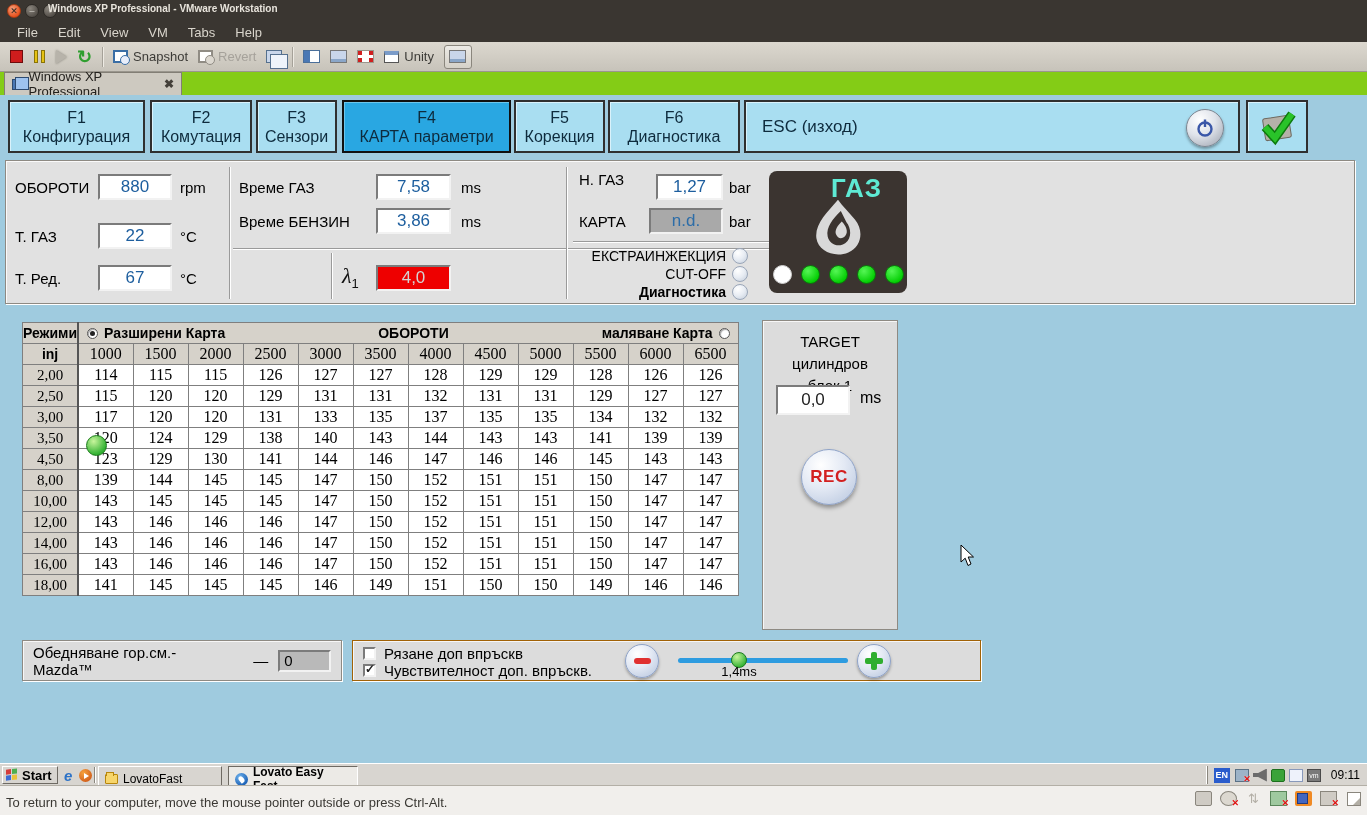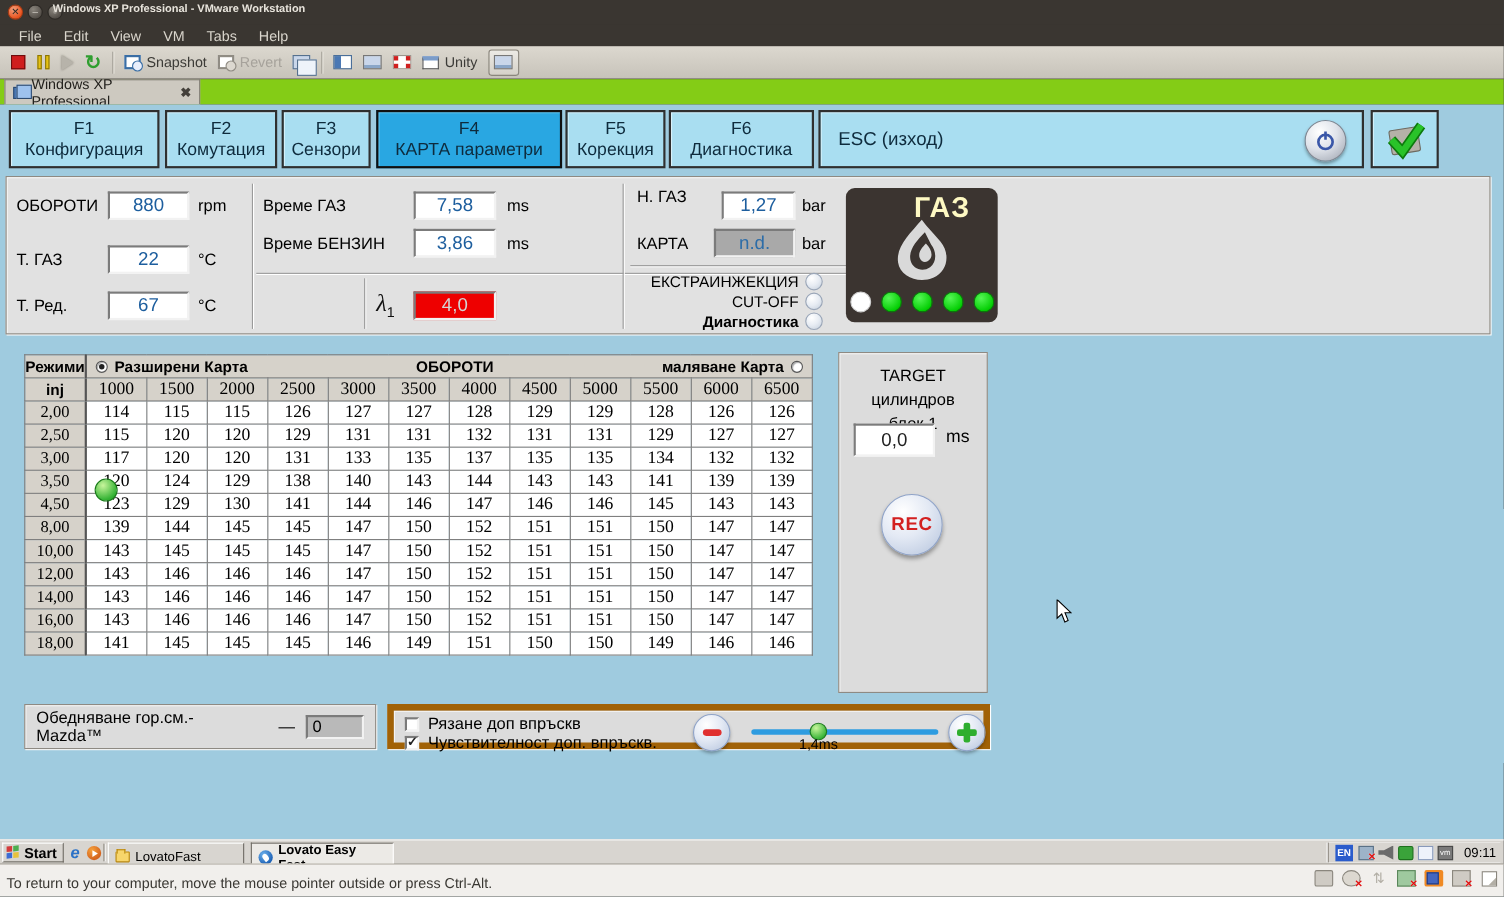--- a/index.html
+++ b/index.html
@@ -77,21 +77,21 @@
   .hsep{position:absolute;height:1px;background:#9a9a9a;box-shadow:0 1px 0 #fff;}
   .lam{position:absolute;left:336px;top:102px;font-size:22px;color:#111;font-family:"Liberation Serif",serif;font-style:italic;}
   .lam sub{font-size:13px;font-style:normal;font-family:"Liberation Sans",sans-serif;}
   .indrow{display:flex;align-items:center;justify-content:flex-end;gap:6px;height:17px;}
   .indlab{font-size:14px;color:#000;}
   .indlab.b{font-weight:bold;}
   .led-s{width:16px;height:16px;border-radius:50%;border:1px solid #9aa6b8;
     background:radial-gradient(circle at 35% 28%,#fff,#e7ecf3 50%,#c3cdda 100%);}
   .indicators{position:absolute;left:500px;top:86px;width:242px;display:flex;flex-direction:column;gap:1px;}
   .gasbox{position:absolute;left:763px;top:10px;width:138px;height:122px;background:#3b3430;border-radius:8px;}
-  .gastitle{text-align:center;font-size:26px;font-weight:bold;color:#fef9c3;letter-spacing:1px;margin-top:2px;padding-left:37px;}
+  .gastitle{text-align:center;font-size:26px;font-weight:bold;color:#5eead4;letter-spacing:1px;margin-top:2px;padding-left:37px;}
   .gaslogo{position:absolute;left:36px;top:26px;}
   .gasleds{position:absolute;left:0;bottom:9px;width:100%;display:flex;justify-content:center;gap:9px;}
   .gled{width:19px;height:19px;border-radius:50%;}
   .lw{background:#fff;border:1px solid #cfcfcf;}
   .lg{background:radial-gradient(circle at 35% 30%,#55f655,#00cc00 75%);border:1px solid #0a7a0a;}
 
   
   .maptable{position:absolute;left:22px;top:227px;border-collapse:collapse;}
   .maptable td,.maptable th{border:1px solid #7f7f7f;padding:0;height:21px;}
   .maptable .corner{width:42px;background:#d6d2ca;font-size:14px;font-weight:bold;text-align:center;border-right:2px solid #555;}
@@ -120,22 +120,22 @@
     display:flex;align-items:center;justify-content:center;font-size:17px;font-weight:bold;color:#d32020;letter-spacing:.5px;}
 
   
   .leanpanel{position:absolute;left:22px;top:545px;width:320px;height:41px;background:#dcdcdc;
     border:1px solid #8e8a83;box-shadow:inset 1px 1px 0 #f7f7f7,1px 1px 0 #fff;display:flex;align-items:center;padding:0 10px;}
   .leanpanel .lab{font-size:15px;color:#000;}
   .leanpanel .dash{margin-left:22px;font-size:15px;}
   .leanfield{margin-left:10px;width:54px;height:22px;background:#b9b9b9;
     border-top:2px solid #7b7b7b;border-left:2px solid #7b7b7b;border-bottom:2px solid #f2f2f2;border-right:2px solid #f2f2f2;
     font-size:15px;color:#000;display:flex;align-items:center;padding-left:4px;}
-  .extrapanel{position:absolute;left:352px;top:545px;width:548px;height:41px;background:#dcdcdc;
-    border:6px solid #a16207;box-shadow:inset 1px 1px 0 #f7f7f7,1px 1px 0 #fff;}
+  .extrapanel{position:absolute;left:352px;top:545px;width:629px;height:41px;background:#dcdcdc;
+    border:1px solid #a16207;box-shadow:inset 1px 1px 0 #f7f7f7,1px 1px 0 #fff;}
   .cbrow{position:absolute;left:10px;display:flex;align-items:center;gap:8px;height:16px;}
   .cbrow .cblab{font-size:15px;color:#000;}
   .checkbox{width:13px;height:13px;background:#fff;border-top:2px solid #7b7b7b;border-left:2px solid #7b7b7b;
     border-bottom:2px solid #f2f2f2;border-right:2px solid #f2f2f2;position:relative;}
   .checkbox.checked::after{content:"✓";position:absolute;left:0;top:-4px;font-size:12px;font-weight:bold;color:#222;}
   .roundbtn{position:absolute;top:3px;width:34px;height:34px;border-radius:50%;
     background:radial-gradient(circle at 35% 28%,#fff,#e3e9f4 45%,#b4c3dc 100%);
     border:1px solid #8fa3c8;box-shadow:0 2px 3px rgba(0,0,0,.3);display:flex;align-items:center;justify-content:center;}
   .minusbar{width:17px;height:6px;border-radius:3px;background:#e03030;}
   .plusmark{position:relative;width:18px;height:18px;}

